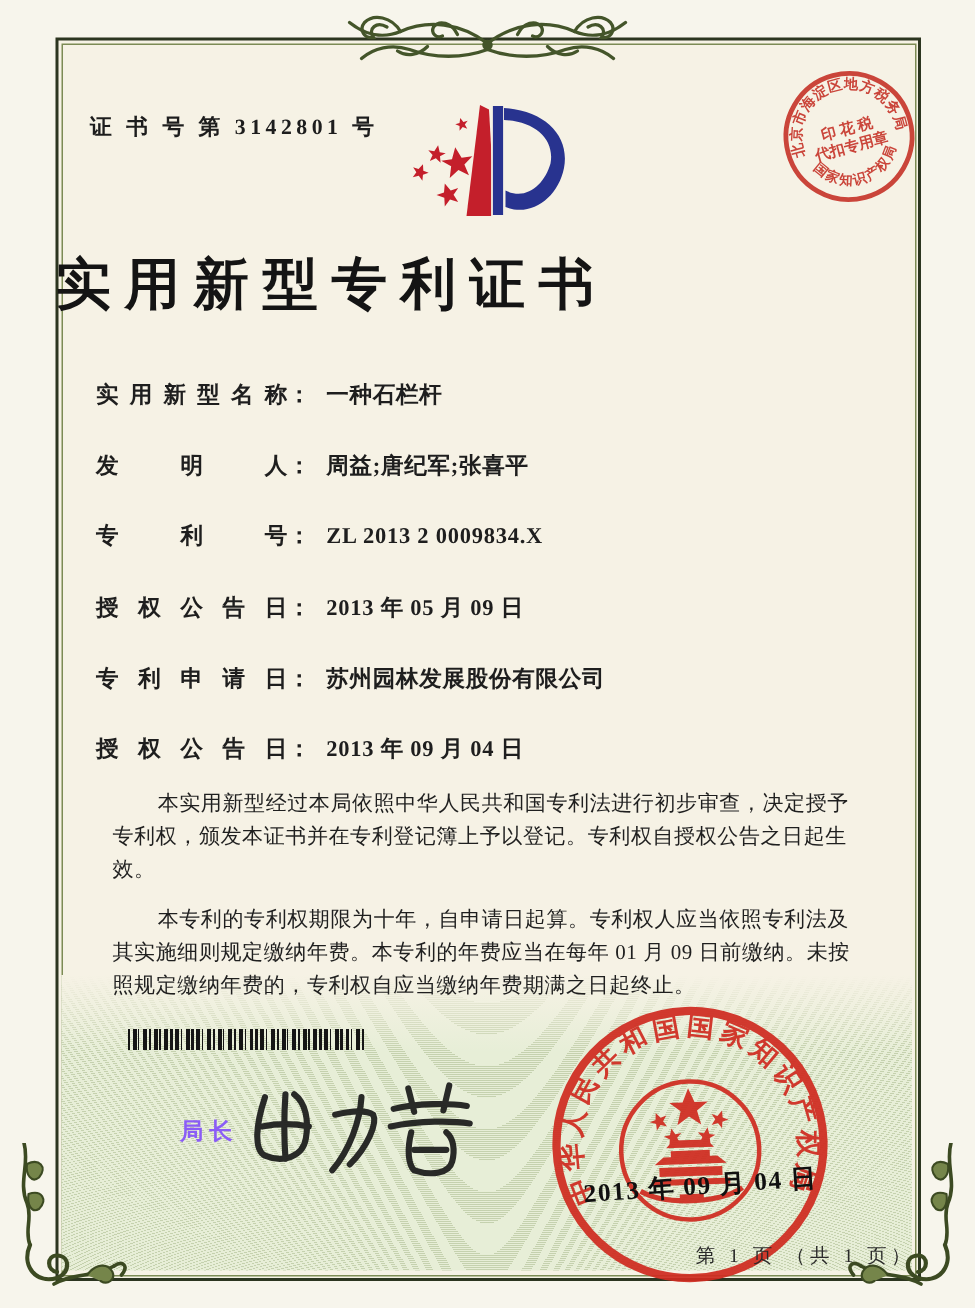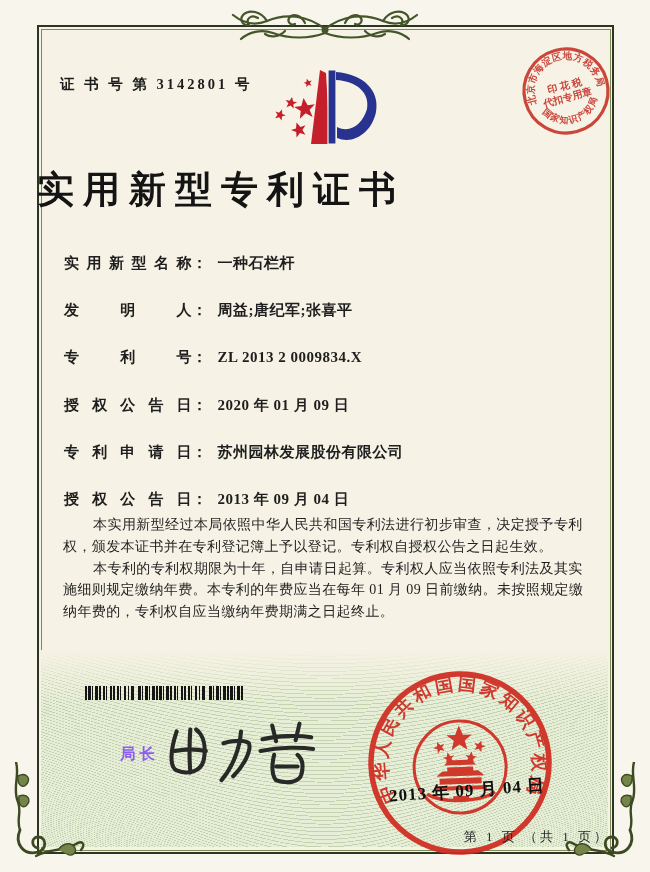--- a/index.html
+++ b/index.html
@@ -17,21 +17,21 @@
   .ornament{position:absolute;z-index:3;}
   .content{position:absolute;inset:0;z-index:4;}
   .cert-no{position:absolute;left:60px;top:75px;font-size:14.5px;letter-spacing:3px;color:#1d1d1d;font-weight:600;}
   .logo{position:absolute;left:256px;top:57px;z-index:2;}
   .title{position:absolute;left:37px;top:165px;width:573px;font-size:37px;font-weight:bold;letter-spacing:9px;color:#141414;}
   .field{position:absolute;left:64px;font-size:15px;color:#1e1e1e;font-weight:600;letter-spacing:.5px;white-space:nowrap;}
   .f-label{display:inline-block;width:128px;text-align:justify;text-align-last:justify;vertical-align:bottom;}
   .f-colon{margin-right:10px;}
   .r1{top:254px}.r2{top:301px}.r3{top:348px}.r4{top:396px}.r5{top:443px}.r6{top:490px}
   .body-text{position:absolute;left:63px;top:514px;width:523px;color:#1f1f1f;}
-  .body-text p{margin:0;font-size:14px;line-height:21.8px;text-indent:2.15em;letter-spacing:.4px;font-weight:500;}
+  .body-text p{margin:12px;font-size:14px;line-height:21.8px;text-indent:2.15em;letter-spacing:.4px;font-weight:500;}
   .barcode{position:absolute;left:85px;top:686px;width:158px;height:14px;z-index:4;
     background-image:repeating-linear-gradient(90deg,#151515 0 1.6px,transparent 1.6px 3.4px,#151515 3.4px 6px,transparent 6px 7px,#151515 7px 7.8px,transparent 7.8px 10.4px,#151515 10.4px 13px,transparent 13px 14.2px);}
   .director{position:absolute;left:120px;top:744px;font-size:15.5px;letter-spacing:4px;color:#8b5cf6;font-weight:600;z-index:4;}
   .signature{position:absolute;left:162px;top:710px;z-index:4;}
   .seal{position:absolute;left:366px;top:669px;z-index:4;mix-blend-mode:multiply;opacity:.93;}
   .seal-date{position:absolute;left:372px;top:779px;width:190px;text-align:center;font-size:17px;font-weight:700;color:#101010;transform:rotate(-4deg);z-index:5;letter-spacing:1px;}
   .page-footer{position:absolute;left:37px;top:828px;width:573px;text-align:right;font-size:13px;letter-spacing:3px;color:#2a2a2a;z-index:4;}
   .tax-stamp{position:absolute;left:512px;top:37px;z-index:5;mix-blend-mode:multiply;opacity:.88;}
 </style>
 </head>
@@ -113,21 +113,21 @@
     <div class="field r1">
       <span class="f-label">实用新型名称</span><span class="f-colon">：</span><span class="f-value">一种石栏杆</span>
     </div>
     <div class="field r2">
       <span class="f-label">发明人</span><span class="f-colon">：</span><span class="f-value">周益;唐纪军;张喜平</span>
     </div>
     <div class="field r3">
       <span class="f-label">专利号</span><span class="f-colon">：</span><span class="f-value">ZL 2013 2 0009834.X</span>
     </div>
     <div class="field r4">
-      <span class="f-label">授权公告日</span><span class="f-colon">：</span><span class="f-value">2020 年 01 月 09 日</span>
+      <span class="f-label">授权公告日</span><span class="f-colon">：</span><span class="f-value">2013 年 05 月 09 日</span>
     </div>
     <div class="field r5">
       <span class="f-label">专利申请日</span><span class="f-colon">：</span><span class="f-value">苏州园林发展股份有限公司</span>
     </div>
     <div class="field r6">
       <span class="f-label">授权公告日</span><span class="f-colon">：</span><span class="f-value">2013 年 09 月 04 日</span>
     </div>
 
     <div class="body-text">
       <p>本实用新型经过本局依照中华人民共和国专利法进行初步审查，决定授予专利权，颁发本证书并在专利登记簿上予以登记。专利权自授权公告之日起生效。</p>

